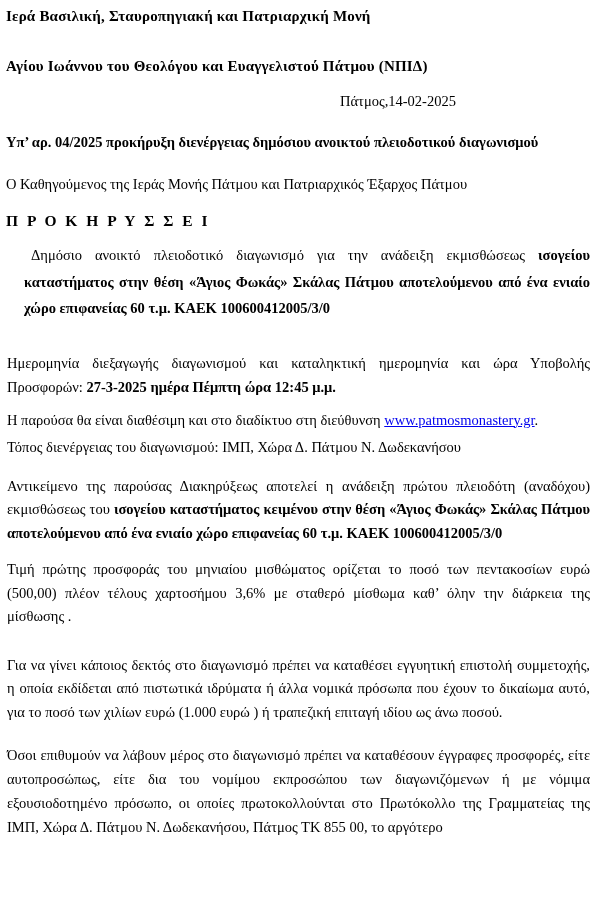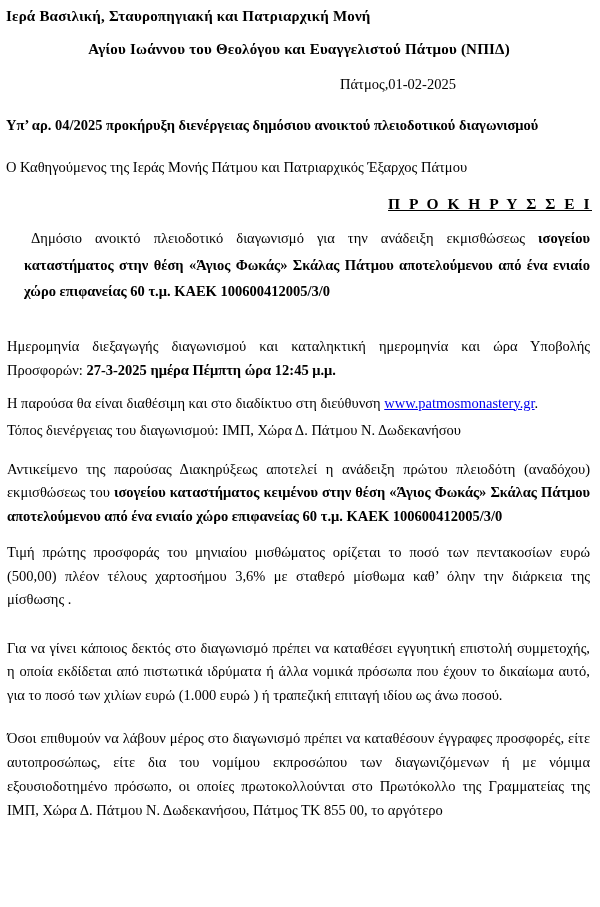--- a/index.html
+++ b/index.html
@@ -9,25 +9,25 @@
     width:600px; height:907px;
     background:#ffffff;
     color:#000000;
     font-family:"Liberation Serif","DejaVu Serif",serif;
     font-size:14.5px;
     overflow:hidden;
     padding:7px 8px 0 6px;
   }
   .b { font-weight:bold; }
   .org { font-weight:bold; font-size:15px; line-height:18px; letter-spacing:0.2px; }
-  .org2 { margin-top:15px;text-align:center; }
+  .org2 { margin-top:32px; }
   .date-line { margin-top:17px; padding-left:334px; line-height:18px; }
   .notice-title { margin-top:23px; font-weight:bold; line-height:18px; }
   .issuer { margin-top:24px; line-height:18px; }
-  .proclaims { margin-top:19px; text-align:right; font-weight:bold; font-size:15.5px; letter-spacing:2.5px; line-height:18px;text-decoration:underline; }
+  .proclaims { margin-top:19px; text-align:left; font-weight:bold; font-size:15.5px; letter-spacing:2.5px; line-height:18px; }
   .para { text-align:justify; line-height:23.5px; padding:0 2px 0 1px; }
   .p-object-intro { margin-top:12px; line-height:26.5px; padding-left:18px; padding-right:2px; text-indent:7px; }
   .p-deadline  { margin-top:29px; line-height:24px; }
   .p-website   { margin-top:10px; }
   .p-location  { margin-top:4px; }
   .p-object-detail { margin-top:15px; }
   .p-price     { margin-top:13px; }
   .p-duration  { margin-top:14px; }
   .p-guarantee { margin-top:25px; }
   .p-submission{ margin-top:19px; line-height:24px; }
@@ -35,21 +35,21 @@
 </style>
 </head>
 <body>
 
 <div class="page" style="background: rgb(255, 255, 255);">
 
   <div class="org">Ιερά Βασιλική, Σταυροπηγιακή και Πατριαρχική Μονή</div>
 
   <div class="org org2">Αγίου Ιωάννου του Θεολόγου και Ευαγγελιστού Πάτμου (ΝΠΙΔ)</div>
 
-  <div class="date-line">Πάτμος,01-02-2025</div>
+  <div class="date-line">Πάτμος,14-02-2025</div>
 
   <div class="notice-title">Υπ’ αρ. 04/2025 προκήρυξη διενέργειας δημόσιου ανοικτού πλειοδοτικού διαγωνισμού</div>
 
   <div class="issuer">Ο Καθηγούμενος της Ιεράς  Μονής Πάτμου  και Πατριαρχικός Έξαρχος Πάτμου</div>
 
   <div class="proclaims">Π Ρ Ο Κ Η Ρ Υ Σ Σ Ε Ι</div>
 
   <div class="para p-object-intro"><span>Δημόσιο ανοικτό πλειοδοτικό διαγωνισμό για την ανάδειξη εκμισθώσεως </span><span class="b">ισογείου καταστήματος στην  θέση «Άγιος Φωκάς» Σκάλας Πάτμου αποτελούμενου από ένα ενιαίο χώρο  επιφανείας 60 τ.μ. ΚΑΕΚ 100600412005/3/0</span></div>
 
   <div class="para p-deadline"><span>Ημερομηνία διεξαγωγής διαγωνισμού και καταληκτική ημερομηνία και ώρα Υποβολής Προσφορών: </span><span class="b">27-3-2025 ημέρα Πέμπτη  ώρα   12:45 μ.μ.</span></div>

